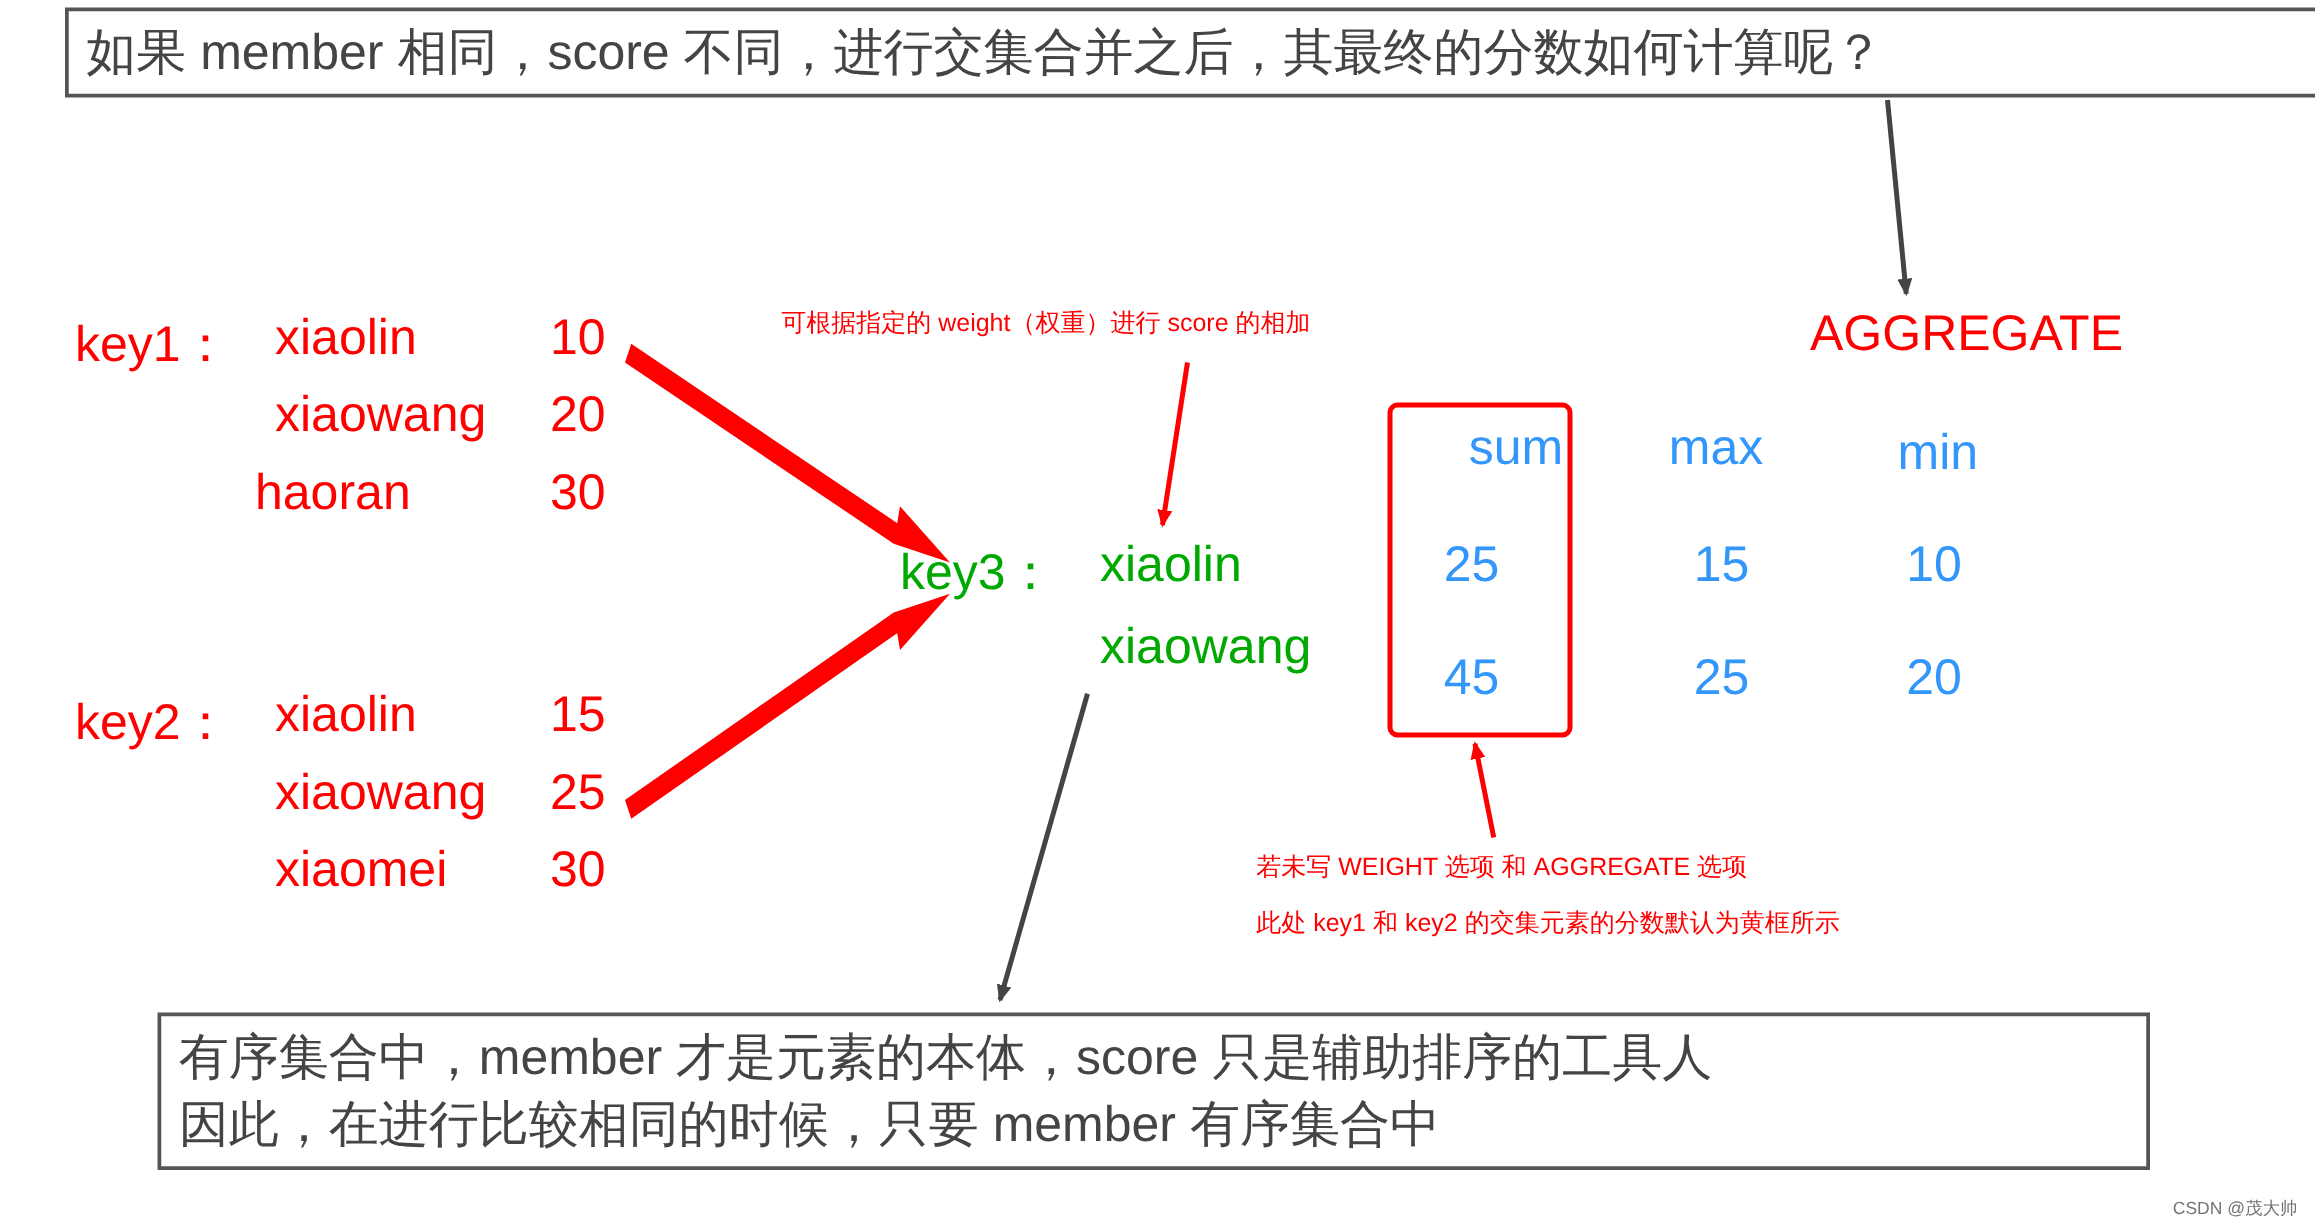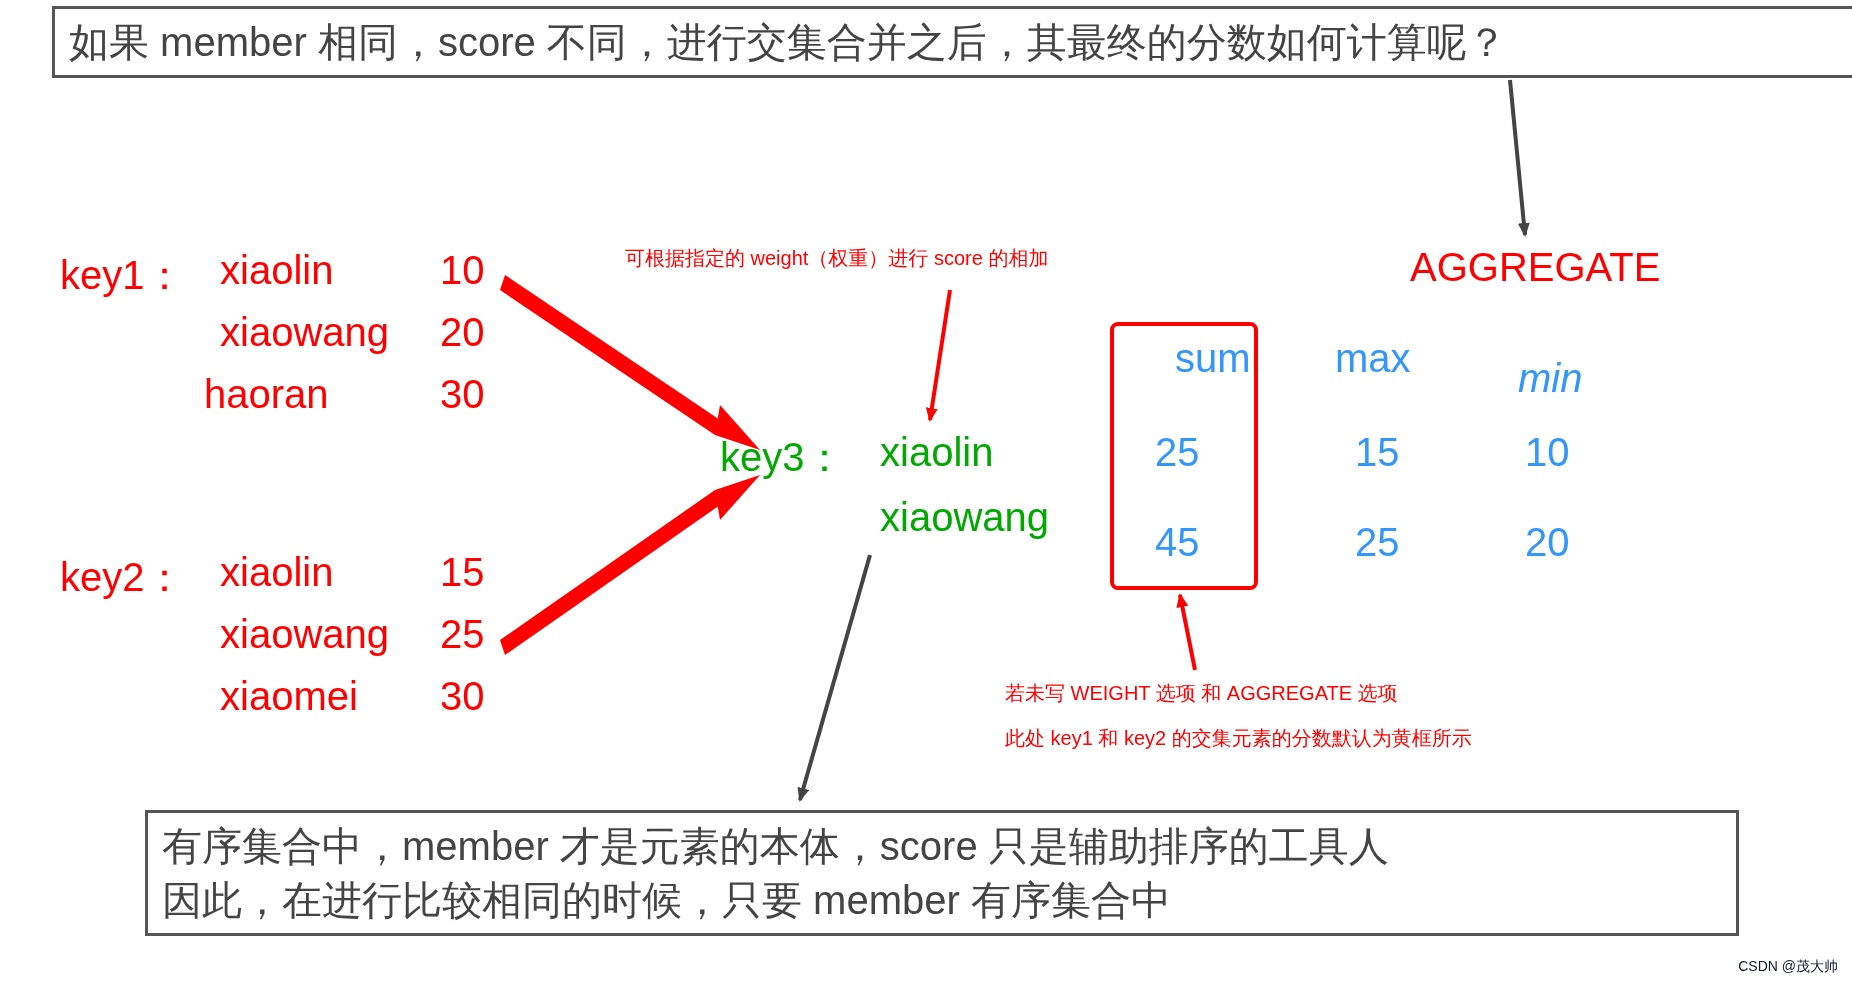--- a/index.html
+++ b/index.html
@@ -5,21 +5,21 @@
   html,body{margin:0;padding:0;width:1852px;height:982px;background:#fff;font-family:"Microsoft YaHei","Segoe UI",sans-serif;}
   .container{position:relative;width:1852px;height:982px;}
   .box{position:absolute;border:3px solid #555;padding:6px 14px;font-size:40px;color:#444;line-height:1.35;}
   .red{color:#ff0000;}
   .green{color:#00a800;}
   .blue{color:#3296fa;}
   .txt{position:absolute;font-size:40px;white-space:pre;}
   .small{font-size:20px;}
   .sum-box{position:absolute;border:4px solid #ff0000;border-radius:8px;}
   svg.overlay{position:absolute;top:0;left:0;width:1852px;height:982px;pointer-events:none;}
-  .watermark{position:absolute;right:14px;bottom:6px;font-size:14px;color:#0f172a;}
+  .watermark{position:absolute;right:14px;bottom:6px;font-size:14px;color:#737373;}
 </style>
 </head>
 <body>
 <div class="container">
 
 <div class="box" style="left:28px;top:6px;width:1780px;margin-left:24px;">
   <span>如果 member 相同，score 不同，进行交集合并之后，其最终的分数如何计算呢？</span>
 </div>
 
 <div class="txt red" style="left:60px;top:248px;">key1：</div>
@@ -37,40 +37,40 @@
 <div class="txt red" style="left:440px;top:612px;">25</div>
 <div class="txt red" style="left:220px;top:674px;">xiaomei</div>
 <div class="txt red" style="left:440px;top:674px;">30</div>
 
 <div class="txt green" style="left:720px;top:430px;">key3：</div>
 <div class="txt green" style="left:880px;top:430px;">xiaolin</div>
 <div class="txt green" style="left:880px;top:495px;">xiaowang</div>
 
 <div class="txt red small" style="left:625px;top:245px;">可根据指定的 weight（权重）进行 score 的相加</div>
 
-<div class="txt red" style="left:1410px;top:245px;">AGGREGATE</div>
+<div class="txt red" style="left:1448px;top:245px;">AGGREGATE</div>
 
 <div class="txt blue" style="left:1135px;top:336px;margin-left:40px;">sum</div>
 <div class="txt blue" style="left:1335px;top:336px;">max</div>
-<div class="txt blue" style="left:1518px;top:356px;font-style:italic;">min</div>
+<div class="txt blue" style="left:1518px;top:340px;">min</div>
 
 <div class="txt blue" style="left:1155px;top:430px;">25</div>
 <div class="txt blue" style="left:1355px;top:430px;">15</div>
 <div class="txt blue" style="left:1525px;top:430px;">10</div>
 
 <div class="txt blue" style="left:1155px;top:520px;">45</div>
 <div class="txt blue" style="left:1355px;top:520px;">25</div>
 <div class="txt blue" style="left:1525px;top:520px;">20</div>
 
 <div class="sum-box" style="left:1110px;top:322px;width:140px;height:260px;"></div>
 
 <div class="txt red small" style="left:1005px;top:680px;">若未写 WEIGHT 选项 和 AGGREGATE 选项</div>
 <div class="txt red small" style="left:1005px;top:725px;">此处 key1 和 key2 的交集元素的分数默认为黄框所示</div>
 
-<div class="box" style="left:145px;top:810px;width:1560px;">
+<div class="box" style="left:126px;top:810px;width:1560px;">
   <div>有序集合中，member 才是元素的本体，score 只是辅助排序的工具人</div>
   <div>因此，在进行比较相同的时候，只要 member 有序集合中</div>
 </div>
 
 <div class="watermark">CSDN @茂大帅</div>
 
 <svg class="overlay" viewBox="0 0 1852 982">
   <defs>
     <marker id="ah-red" markerWidth="14" markerHeight="12" refX="12" refY="6" orient="auto" markerUnits="userSpaceOnUse">
       <path d="M0,0 L14,6 L0,12 Z" fill="#ff0000"></path>

